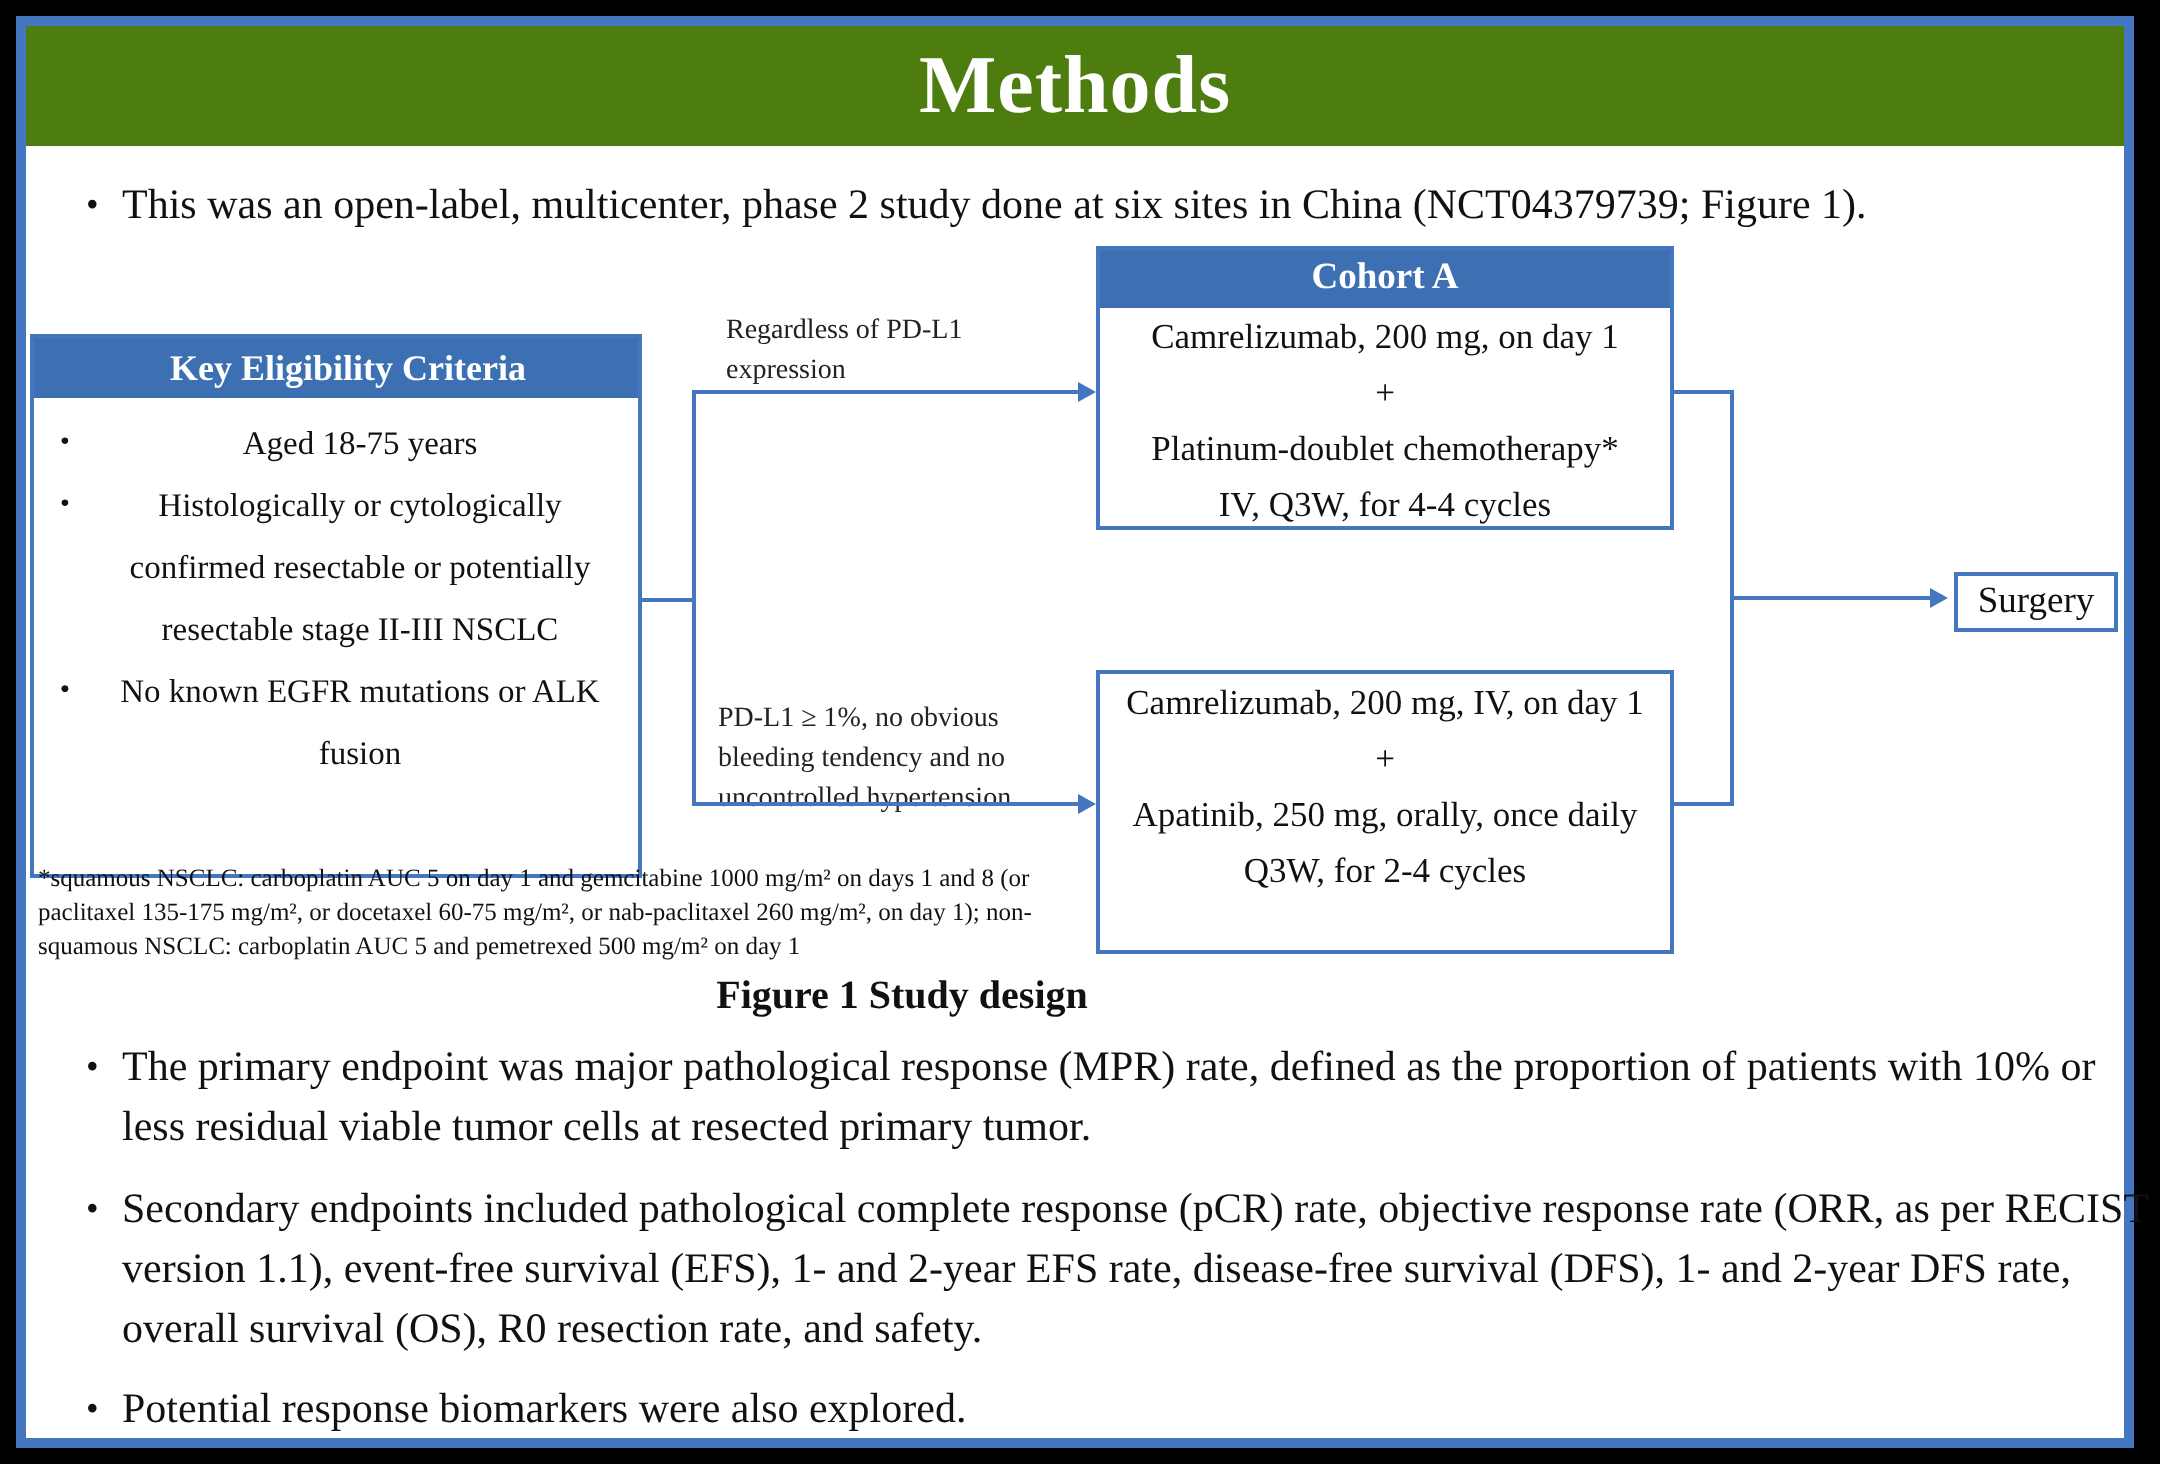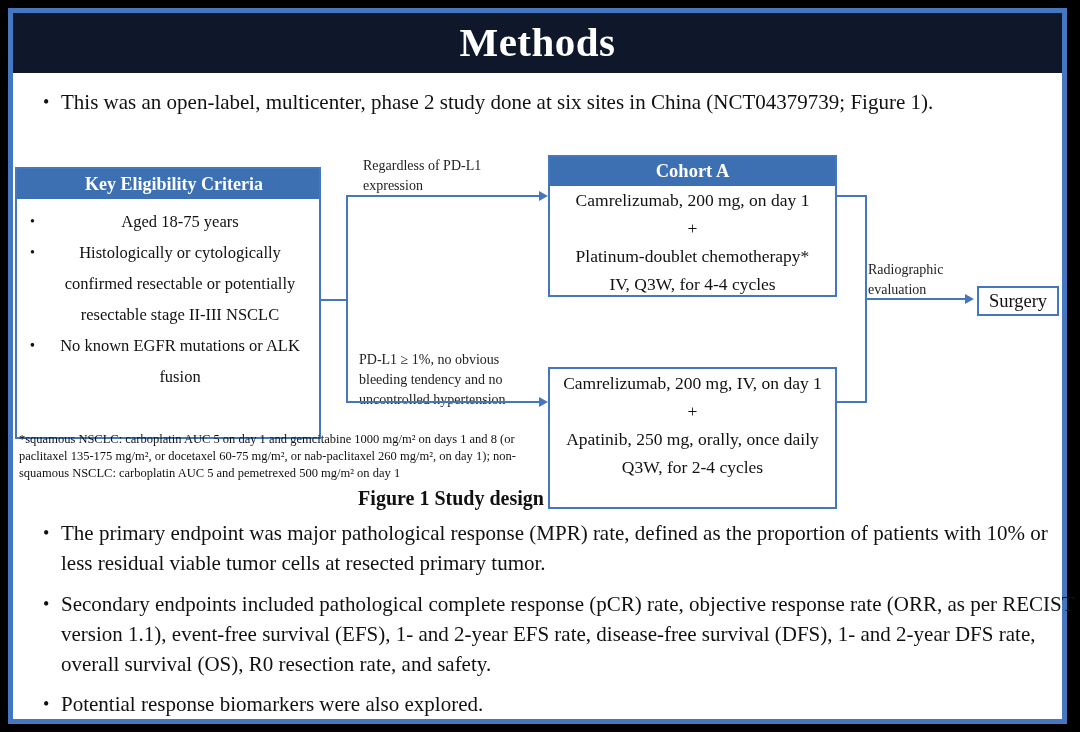--- a/index.html
+++ b/index.html
@@ -1,33 +1,33 @@
 <!DOCTYPE html>
 <html><head>
 <meta charset="utf-8">
 <style>
   html,body{margin:0;padding:0;background:#000;}
   #canvas{position:relative;width:1080px;height:732px;background:#000;overflow:hidden;
           font-family:"Liberation Serif","DejaVu Serif",serif;color:#111;}
   .slide{position:absolute;left:8px;top:8px;width:1059px;height:716px;box-sizing:border-box;
          border:5px solid #4577c0;background:#fff;}
-  .titlebar{position:absolute;left:0;top:0;width:1049px;height:60px;background:#0f172a;}
+  .titlebar{position:absolute;left:0;top:0;width:1049px;height:60px;background:#4d7c0f;}
   .titlebar h1{margin:0;width:100%;text-align:center;line-height:58px;font-size:41px;
                font-weight:bold;color:#fff;letter-spacing:.5px;}
   .bullet{position:absolute;padding-left:32px;font-size:21px;line-height:30px;}
   .bullet .dot{position:absolute;left:14px;top:0;font-size:18px;}
   
   .dbox{position:absolute;box-sizing:border-box;border:2px solid #4577c0;background:#fff;}
   .dbox .hdr{background:#3d6fb3;color:#fff;font-weight:bold;}
   .elig{left:2px;top:154px;width:306px;height:272px;text-align:center;}
   .elig .hdr{height:30px;line-height:30px;font-size:18px;padding-left:12px;}
   .elig ul{list-style:none;margin:0;padding:7px 6px 0 0;}
   .elig li{position:relative;padding-left:30px;font-size:16.5px;line-height:31px;}
   .elig li .dot{position:absolute;left:13px;top:0;font-size:14px;}
-  .cohort{width:289px;height:142px;margin-top:32px;}
+  .cohort{width:289px;height:142px;}
   .cohort.a{left:535px;top:110px;}
   .cohort.b{left:535px;top:322px;}
   .cohort .hdr{height:29px;line-height:29px;font-size:18.5px;text-align:center;}
   .cohort .line{font-size:17.5px;line-height:28px;text-align:center;}
   .surgery{left:964px;top:273px;width:82px;height:30px;text-align:center;
            font-size:18.5px;line-height:26px;}
   .lbl{position:absolute;font-size:14px;line-height:20px;text-align:left;color:#222;}
   .hline,.vline{position:absolute;background:#4577c0;}
   .arrowhead{position:absolute;width:0;height:0;border-top:5px solid transparent;
              border-bottom:5px solid transparent;border-left:9px solid #4577c0;}
@@ -74,21 +74,20 @@
       <div class="line">Apatinib, 250 mg, orally, once daily</div>
       <div class="line">Q3W, for 2-4 cycles</div>
     </div>
 
     <div class="dbox surgery">
       <span>Surgery</span>
     </div>
 
     <div class="lbl" style="left:350px;top:143px;width:175px;">Regardless of PD-L1 expression</div>
     <div class="lbl" style="left:346px;top:337px;width:188px;">PD-L1 ≥ 1%, no obvious bleeding tendency and no uncontrolled hypertension</div>
-    <div class="lbl" style="left:855px;top:247px;width:135px;">Radiographic evaluation</div>
 
     <div class="hline" style="left:306px;top:286px;width:28px;height:2px;"></div>
     <div class="vline" style="left:333px;top:182px;width:2px;height:208px;"></div>
     <div class="hline" style="left:333px;top:182px;width:194px;height:2px;"></div>
     <div class="arrowhead" style="left:526px;top:178px;"></div>
     <div class="hline" style="left:333px;top:388px;width:194px;height:2px;"></div>
     <div class="arrowhead" style="left:526px;top:384px;"></div>
     <div class="hline" style="left:824px;top:182px;width:30px;height:2px;"></div>
     <div class="hline" style="left:824px;top:388px;width:30px;height:2px;"></div>
     <div class="vline" style="left:852px;top:182px;width:2px;height:208px;"></div>

